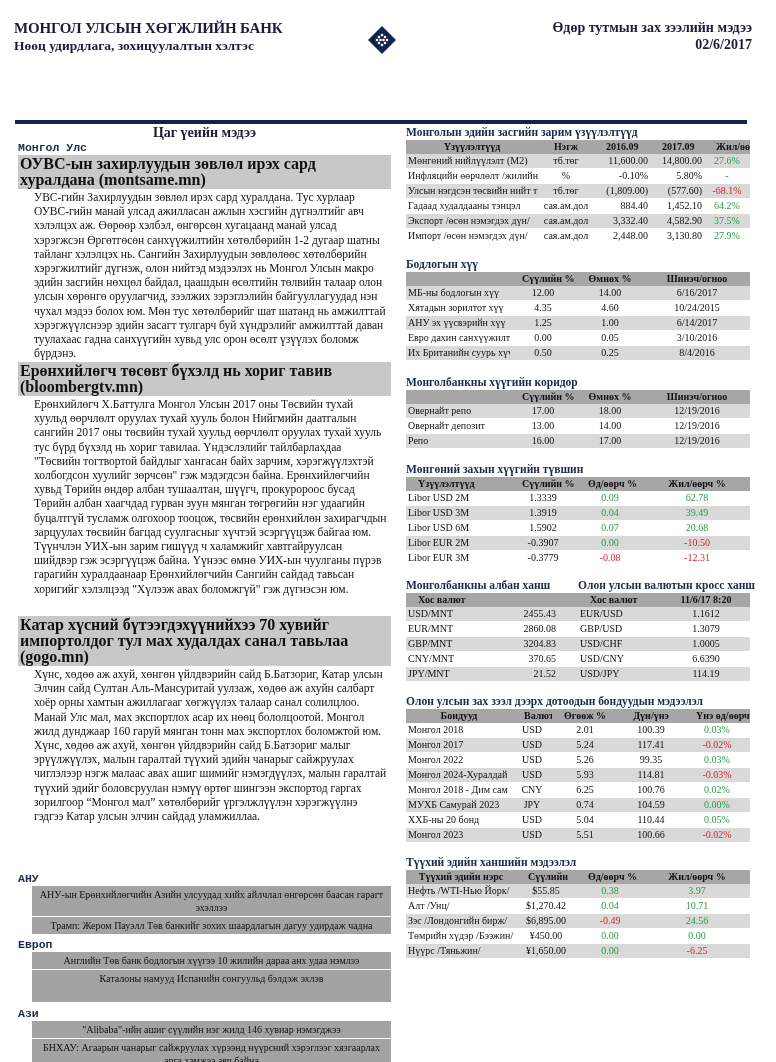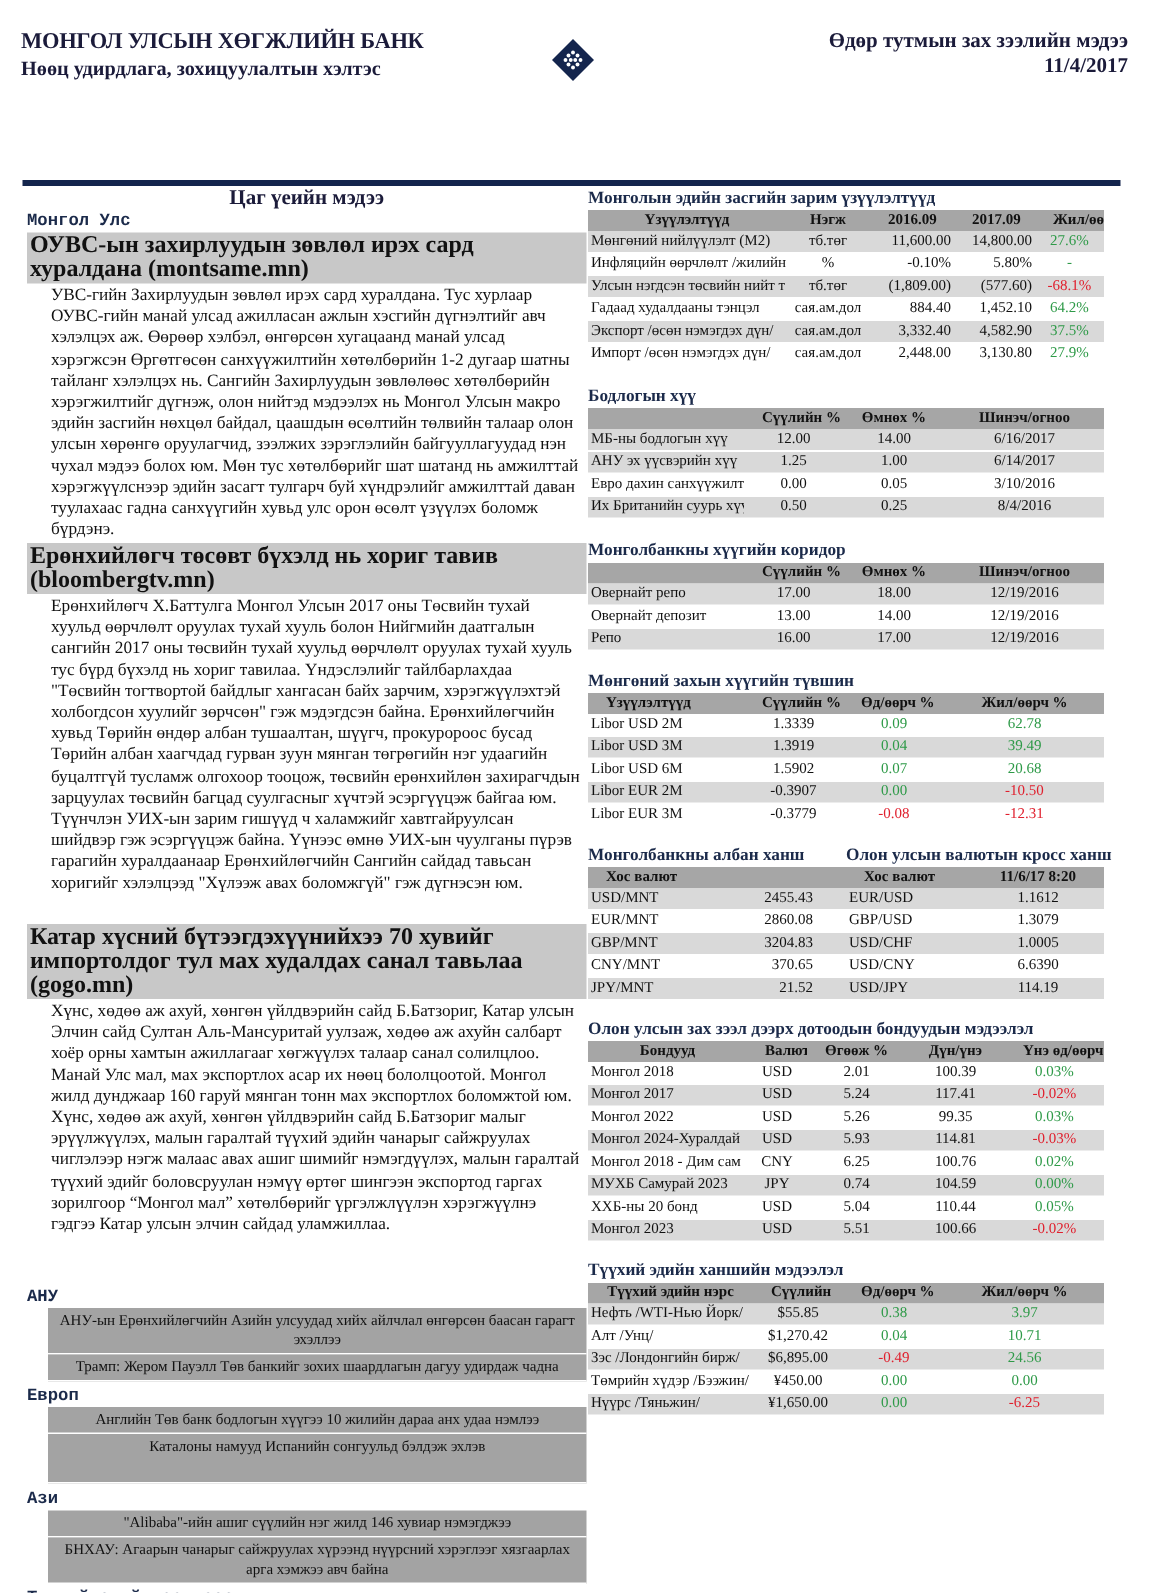--- a/index.html
+++ b/index.html
@@ -7,21 +7,21 @@
   .hdr-left { position:absolute; left:14px; top:20px; }
   .hdr-left .t1 { font-size:15px; font-weight:bold; color:#1b1b3a; letter-spacing:-0.2px; }
   .hdr-left .t2 { font-size:13.5px; font-weight:bold; color:#1b1b3a; margin-top:1px; }
   .hdr-right { position:absolute; right:24px; top:20px; text-align:right; }
   .hdr-right .t1 { font-size:14px; font-weight:bold; color:#1b1b3a; }
   .hdr-right .t2 { font-size:14px; font-weight:bold; color:#1b1b3a; margin-top:1px; }
   .logo { position:absolute; left:368px; top:26px; width:28px; height:28px; }
   .topbar { position:absolute; left:15px; top:120px; width:732px; height:4px; background:#14254d; }
 
   .leftcol { position:absolute; left:18px; top:125px; width:373px; }
-  .rightcol { position:absolute; left:392px; top:125px; width:344px;font-family:Liberation Serif, serif; }
+  .rightcol { position:absolute; left:406px; top:125px; width:344px;font-family:Liberation Serif, serif; }
 
   .sec-title { text-align:center; font-size:14px; font-weight:bold; color:#1b1b3a; height:16px; line-height:16px; }
   .region { font-size:11.5px; font-weight:bold; color:#1b2a4a; height:14px; line-height:14px;font-family:Liberation Mono, monospace; }
   .news-head { background:#c8c8c8; font-size:16px; font-weight:bold; color:#111; padding:1px 2px; line-height:16px; }
   .news-body { font-size:11.5px; line-height:14.2px; padding:1px 4px 1px 16px; color:#111; }
   .brief { background:#a3a3a3; font-size:10px; line-height:13px; margin-left:14px; padding:2px 4px; border-bottom:1px solid #fff;text-align:center; }
   .brief-list { margin-bottom:3px; }
 
   .tbl-title { font-size:11.5px; font-weight:bold; color:#1b2a4a; height:15px; line-height:15px; white-space:nowrap; }
   table { border-collapse:collapse; width:344px; font-size:10px; table-layout:fixed; }
@@ -51,21 +51,21 @@
       <circle cx="12.5" cy="14" r="1.3"></circle>
       <circle cx="15.5" cy="14" r="1.3"></circle>
       <circle cx="19" cy="14" r="1.3"></circle>
     <circle cx="11" cy="17" r="1.3"></circle>
       <circle cx="14" cy="19" r="1.3"></circle>
       <circle cx="17" cy="17" r="1.3"></circle>
   </g>
 </svg>
 <div class="hdr-right">
   <div class="t1">Өдөр тутмын зах зээлийн мэдээ</div>
-  <div class="t2">11/4/2017</div>
+  <div class="t2">02/6/2017</div>
 </div>
 <div class="topbar"></div>
 
 <div class="leftcol">
   <div class="sec-title">Цаг үеийн мэдээ</div>
   <div class="region">Монгол Улс</div>
 
   <div>
     <div class="news-head">ОУВС-ын захирлуудын зөвлөл ирэх сард хуралдана (montsame.mn)</div>
     <div class="news-body" style="height:171px;overflow:hidden;">УВС-гийн Захирлуудын зөвлөл ирэх сард хуралдана. Тус хурлаар ОУВС-гийн манай улсад ажилласан ажлын хэсгийн дүгнэлтийг авч хэлэлцэх аж. Өөрөөр хэлбэл, өнгөрсөн хугацаанд манай улсад хэрэгжсэн Өргөтгөсөн санхүүжилтийн хөтөлбөрийн 1-2 дугаар шатны тайланг хэлэлцэх нь. Сангийн Захирлуудын зөвлөлөөс хөтөлбөрийн хэрэгжилтийг дүгнэж, олон нийтэд мэдээлэх нь Монгол Улсын макро эдийн засгийн нөхцөл байдал, цаашдын өсөлтийн төлвийн талаар олон улсын хөрөнгө оруулагчид, зээлжих зэрэглэлийн байгууллагуудад нэн чухал мэдээ болох юм. Мөн тус хөтөлбөрийг шат шатанд нь амжилттай хэрэгжүүлснээр эдийн засагт тулгарч буй хүндрэлийг амжилттай даван туулахаас гадна санхүүгийн хувьд улс орон өсөлт үзүүлэх боломж бүрдэнэ.</div>
@@ -73,21 +73,21 @@
   <div>
     <div class="news-head">Ерөнхийлөгч төсөвт бүхэлд нь хориг тавив (bloombergtv.mn)</div>
     <div class="news-body" style="height:213px;overflow:hidden;">Ерөнхийлөгч Х.Баттулга Монгол Улсын 2017 оны Төсвийн тухай хуульд өөрчлөлт оруулах тухай хууль болон Нийгмийн даатгалын сангийн 2017 оны төсвийн тухай хуульд өөрчлөлт оруулах тухай хууль тус бүрд бүхэлд нь хориг тавилаа. Үндэслэлийг тайлбарлахдаа "Төсвийн тогтвортой байдлыг хангасан байх зарчим, хэрэгжүүлэхтэй холбогдсон хуулийг зөрчсөн" гэж мэдэгдсэн байна. Ерөнхийлөгчийн хувьд Төрийн өндөр албан тушаалтан, шүүгч, прокуророос бусад Төрийн албан хаагчдад гурван зуун мянган төгрөгийн нэг удаагийн буцалтгүй тусламж олгохоор тооцож, төсвийн ерөнхийлөн захирагчдын зарцуулах төсвийн багцад суулгасныг хүчтэй эсэргүүцэж байгаа юм. Түүнчлэн УИХ-ын зарим гишүүд ч халамжийг хавтгайруулсан шийдвэр гэж эсэргүүцэж байна. Үүнээс өмнө УИХ-ын чуулганы пүрэв гарагийн хуралдаанаар Ерөнхийлөгчийн Сангийн сайдад тавьсан хоригийг хэлэлцээд "Хүлээж авах боломжгүй" гэж дүгнэсэн юм.</div>
   </div>
   <div style="height:5px"></div>
   <div>
     <div class="news-head">Катар хүсний бүтээгдэхүүнийхээ 70 хувийг импортолдог тул мах худалдах санал тавьлаа (gogo.mn)</div>
     <div class="news-body" style="height:184px;overflow:hidden;">Хүнс, хөдөө аж ахуй, хөнгөн үйлдвэрийн сайд Б.Батзориг, Катар улсын Элчин сайд Султан Аль-Мансуритай уулзаж, хөдөө аж ахуйн салбарт хоёр орны хамтын ажиллагааг хөгжүүлэх талаар санал солилцлоо. Манай Улс мал, мах экспортлох асар их нөөц бололцоотой. Монгол жилд дунджаар 160 гаруй мянган тонн мах экспортлох боломжтой юм. Хүнс, хөдөө аж ахуй, хөнгөн үйлдвэрийн сайд Б.Батзориг малыг эрүүлжүүлэх, малын гаралтай түүхий эдийн чанарыг сайжруулах чиглэлээр нэгж малаас авах ашиг шимийг нэмэгдүүлэх, малын гаралтай түүхий эдийг боловсруулан нэмүү өртөг шингээн экспортод гаргах зорилгоор “Монгол мал” хөтөлбөрийг үргэлжлүүлэн хэрэгжүүлнэ гэдгээ Катар улсын элчин сайдад уламжиллаа.</div>
   </div>
 
-  <div class="region" style="margin-top:6px">АНУ</div>
+  <div class="region" style="margin-top:20px">АНУ</div>
   <div class="brief-list">
     <div class="brief">АНУ-ын Ерөнхийлөгчийн Азийн улсуудад хийх айлчлал өнгөрсөн баасан гарагт эхэллээ</div>
     <div class="brief">Трамп: Жером Пауэлл Төв банкийг зохих шаардлагын дагуу удирдаж чадна</div>
   </div>
   <div class="region">Европ</div>
   <div class="brief-list">
     <div class="brief">Английн Төв банк бодлогын хүүгээ 10 жилийн дараа анх удаа нэмлээ</div>
     <div class="brief" style="height:28px">Каталоны намууд Испанийн сонгуульд бэлдэж эхлэв</div>
   </div>
   <div class="region" style="margin-top:4px">Ази</div>
@@ -181,20 +181,26 @@
       <th></th>
       <th class="c">Сүүлийн %</th>
       <th class="c">Өмнөх %</th>
       <th class="c">Шинэч/огноо</th>
     </tr>
     <tr class="alt">
           <td>МБ-ны бодлогын хүү</td>
           <td class="c">12.00</td>
           <td class="c">14.00</td>
           <td class="c">6/16/2017</td>
+        </tr>
+    <tr>
+          <td>Хятадын зорилтот хүү</td>
+          <td class="c">4.35</td>
+          <td class="c">4.60</td>
+          <td class="c">10/24/2015</td>
         </tr>
     <tr class="alt">
           <td>АНУ эх үүсвэрийн хүү</td>
           <td class="c">1.25</td>
           <td class="c">1.00</td>
           <td class="c">6/14/2017</td>
         </tr>
     <tr>
           <td>Евро дахин санхүүжилтийн хүү</td>
           <td class="c">0.00</td>

